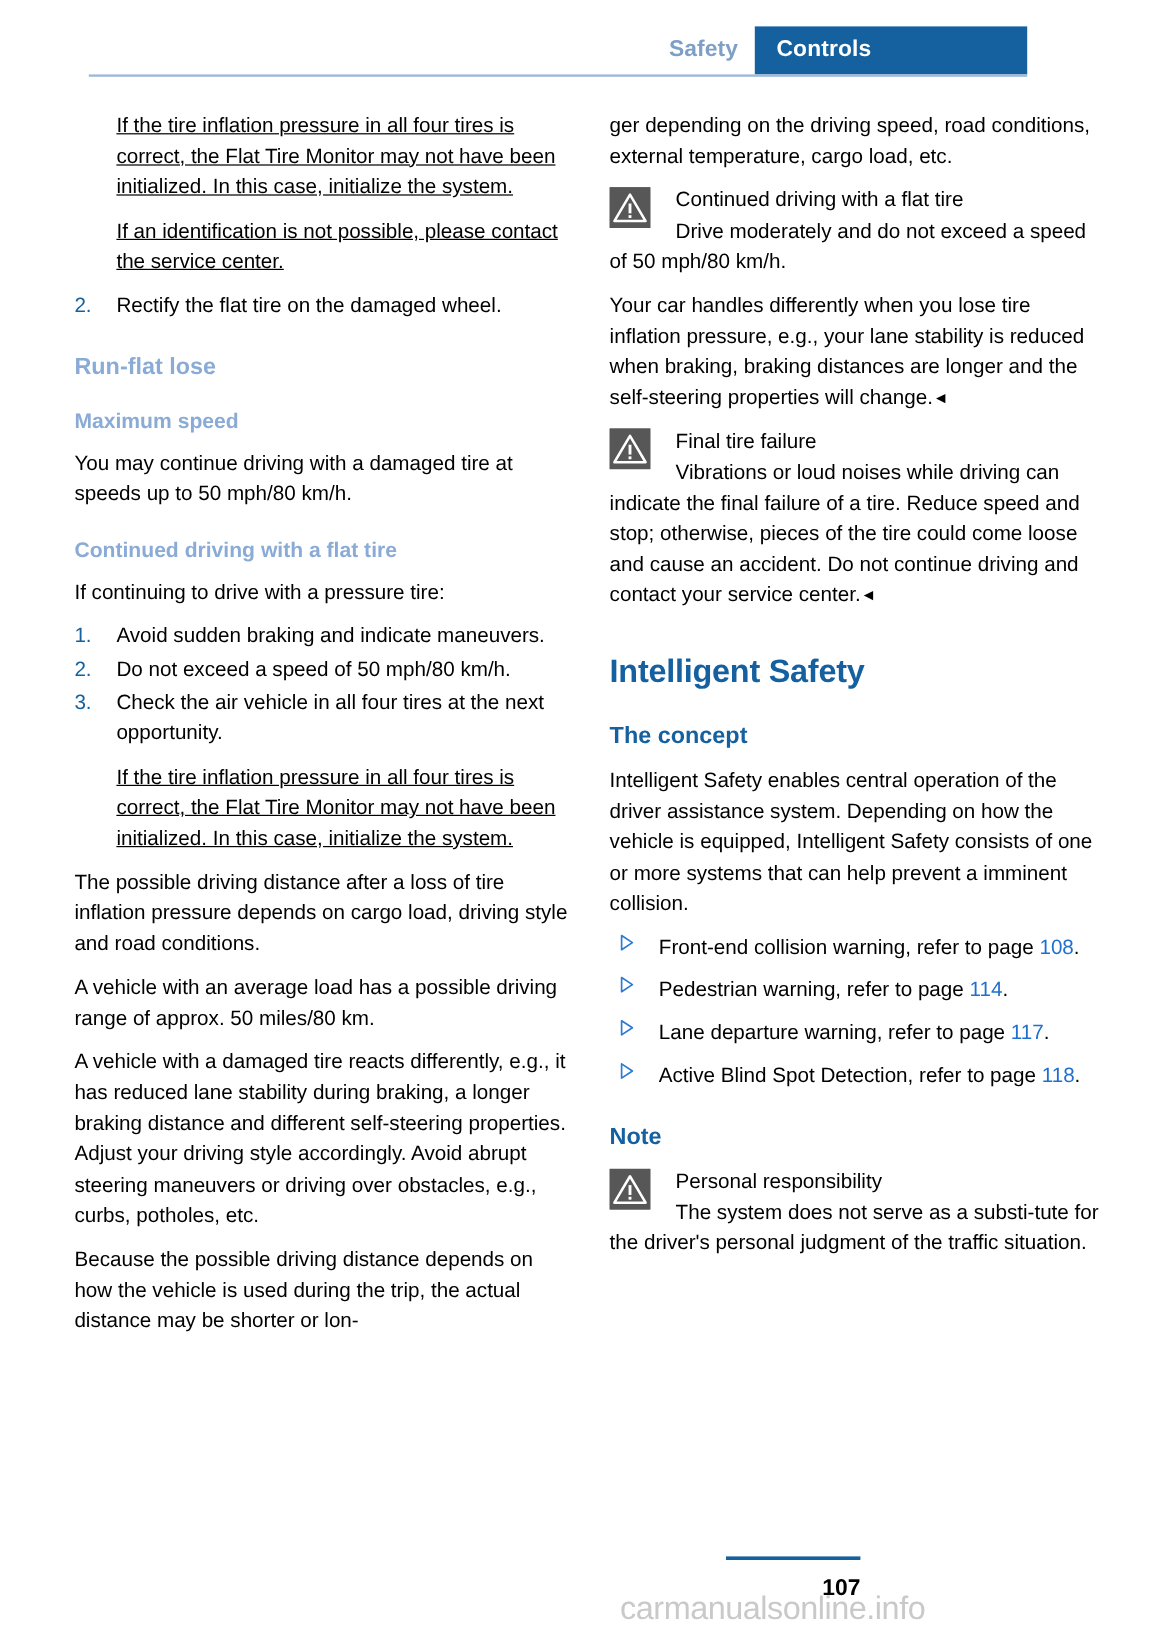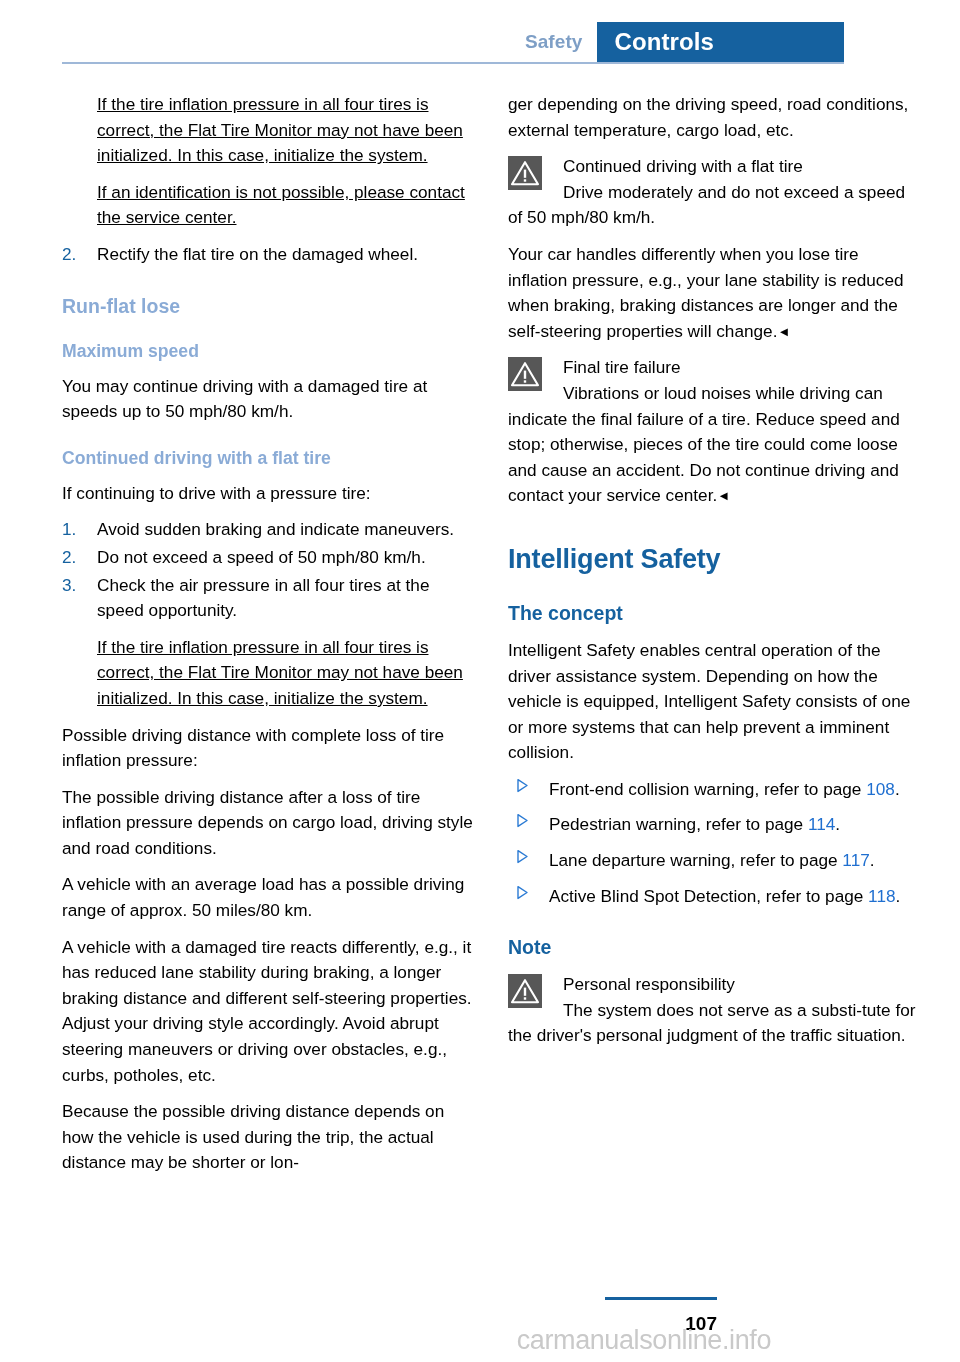--- a/index.html
+++ b/index.html
@@ -13,21 +13,21 @@
     font-family: "Liberation Sans", sans-serif;
     color: #000000;
     position: relative;
     overflow: hidden;
   }
 
   
   .page-header {
     position: absolute;
     top: 0;
-    left: 0;
+    left: 12px;
     width: 844px;
     height: 64px;
   }
   .header-rule {
     position: absolute;
     left: 62px;
     right: 0;
     top: 62px;
     height: 2px;
     background: #9fb8d8;
@@ -45,21 +45,21 @@
     font-size: 19px;
     font-weight: bold;
     padding: 0 14px 0 0;
     display: flex;
     align-items: center;
     letter-spacing: 0.1px;
   }
   .tab-active {
     background: #15619f;
     color: #ffffff;
-    font-size: 24px;
+    font-size: 19px;
     font-weight: bold;
     padding: 0 130px 0 18px;
     display: flex;
     align-items: center;
     letter-spacing: 0.1px;
   }
 
   
   .content {
     position: absolute;
@@ -278,27 +278,26 @@
       <li>
         <span class="num">1.</span>
         <span>Avoid sudden braking and indicate maneuvers.</span>
       </li>
       <li>
         <span class="num">2.</span>
         <span>Do not exceed a speed of 50 mph/80 km/h.</span>
       </li>
       <li>
         <span class="num">3.</span>
-        <span>Check the air pressure in all four tires at the speed opportunity.</span>
+        <span>Check the air vehicle in all four tires at the next opportunity.</span>
       </li>
     </ol>
 
     <p class="body-text indented">If the tire inflation pressure in all four tires is correct, the Flat Tire Monitor may not have been initialized. In this case, initialize the system.</p>
 
-    <p class="body-text">Possible driving distance with complete loss of tire inflation pressure:</p>
 
     <p class="body-text">The possible driving distance after a loss of tire inflation pressure depends on cargo load, driving style and road conditions.</p>
 
     <p class="body-text">A vehicle with an average load has a possible driving range of approx. 50 miles/80 km.</p>
 
     <p class="body-text">A vehicle with a damaged tire reacts differently, e.g., it has reduced lane stability during braking, a longer braking distance and different self-steering properties. Adjust your driving style accordingly. Avoid abrupt steering maneuvers or driving over obstacles, e.g., curbs, potholes, etc.</p>
 
     <p class="body-text">Because the possible driving distance depends on how the vehicle is used during the trip, the actual distance may be shorter or lon-</p>
   </div>
 

